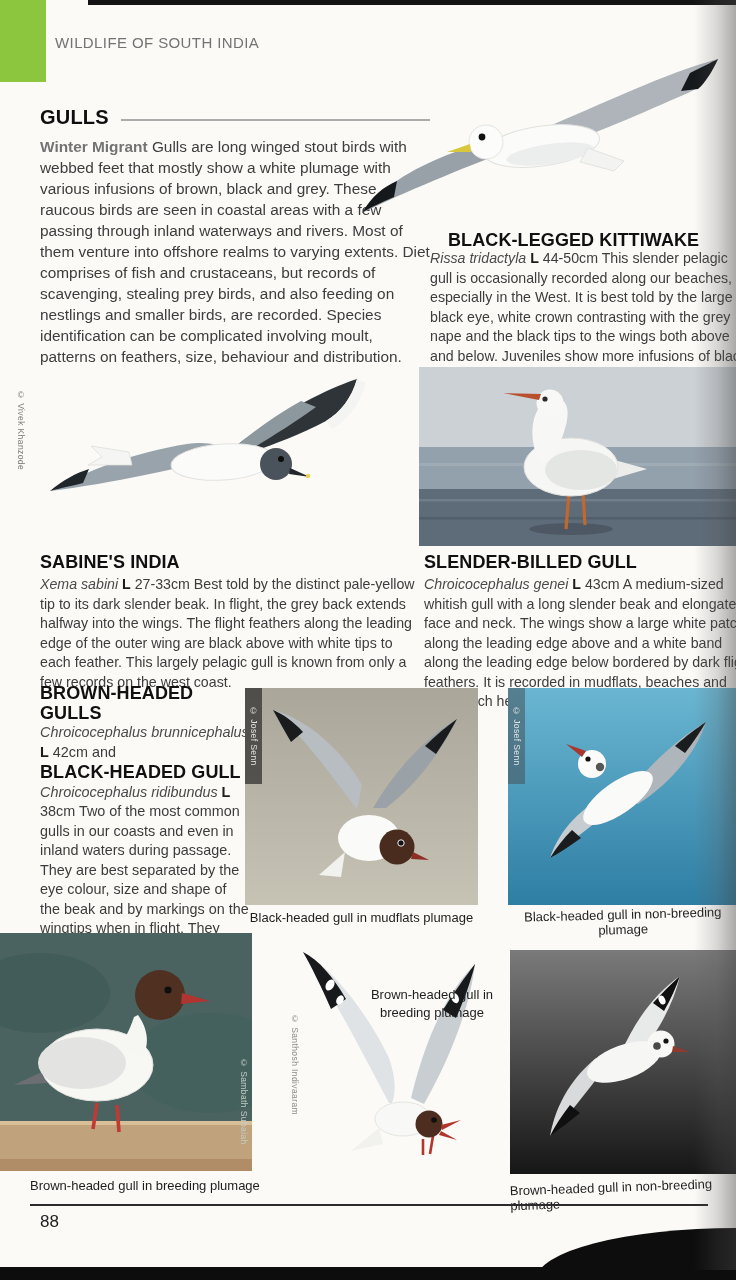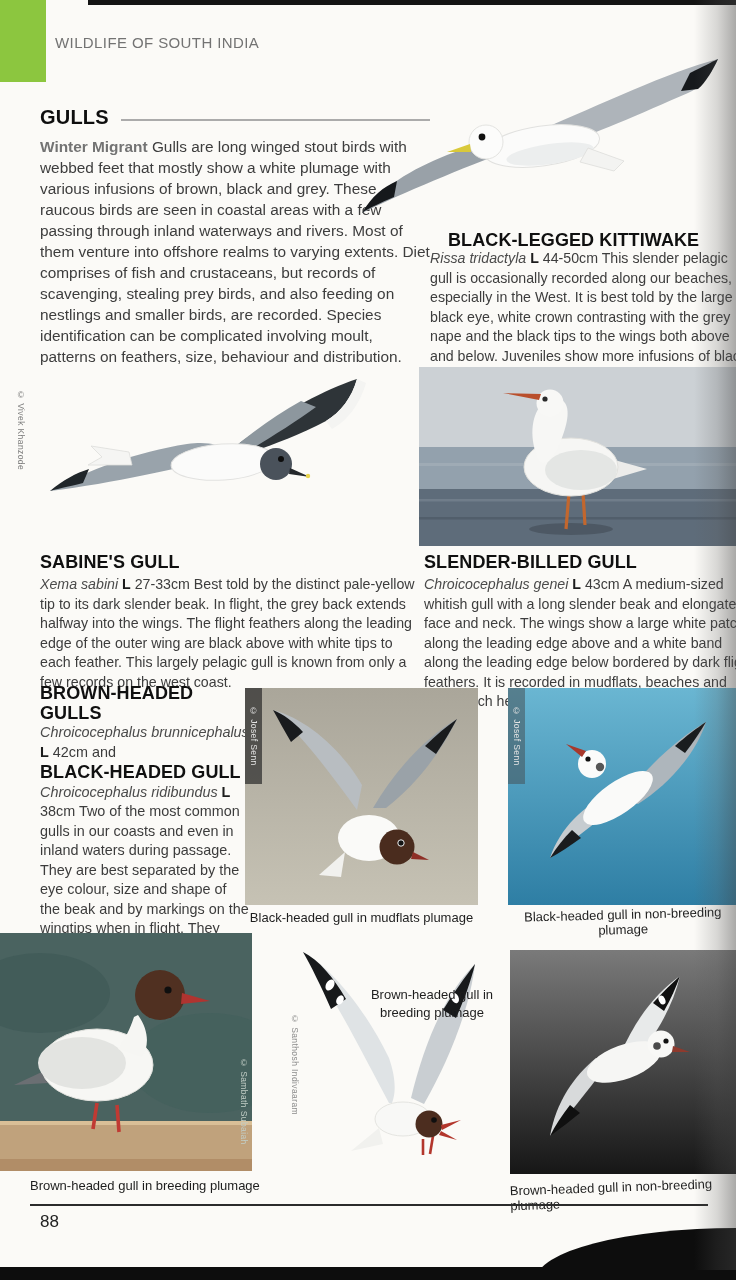--- a/index.html
+++ b/index.html
@@ -92,21 +92,21 @@
     <path d="M124,100 L86,94 L97,105 L83,113 L127,113 Z" fill="#f5f5f3" stroke="#ddddda" stroke-width="0.8"></path>
     <ellipse cx="218" cy="110" rx="52" ry="18" transform="rotate(-4 218 110)" fill="#fbfbfa" stroke="#e2e2e0" stroke-width="1"></ellipse>
     <circle cx="271" cy="112" r="16" fill="#4a525b"></circle>
     <path d="M285,116 L305,125 L284,122 Z" fill="#23272b"></path>
     <circle cx="303" cy="124" r="2.2" fill="#e8d44d"></circle>
     <circle cx="276" cy="107" r="3" fill="#0d0d0d"></circle>
   </svg>
   <div class="abs credit" style="left:16px;top:390px;color:#7c7c7c;">© Vivek Khanzode</div>
 
   <div class="abs sabines-block">
-    <div class="sp-name">SABINE'S GULL</div>
+    <div class="sp-name">SABINE'S INDIA</div>
     <p class="desc"><span class="latin">Xema sabini</span> <span class="szl">L</span> <span>27-33cm Best told by the distinct pale-yellow tip to its dark slender beak. In flight, the grey back extends halfway into the wings. The flight feathers along the leading edge of the outer wing are black above with white tips to each feather. This largely pelagic gull is known from only a few records on the west coast.</span></p>
   </div>
 
   <svg class="abs photo" style="left:419px;top:367px;" width="317" height="179" viewBox="0 0 317 179">
     <rect width="317" height="80" fill="#ccd1d5"></rect>
     <rect y="80" width="317" height="42" fill="#93a1ad"></rect>
     <rect y="122" width="317" height="57" fill="#5e6c7a"></rect>
     <rect y="96" width="317" height="3" fill="#a7b2bb" opacity="0.6"></rect>
     <rect y="132" width="317" height="2.5" fill="#778592" opacity="0.7"></rect>
     <rect y="150" width="317" height="2.5" fill="#4e5b68" opacity="0.8"></rect>

